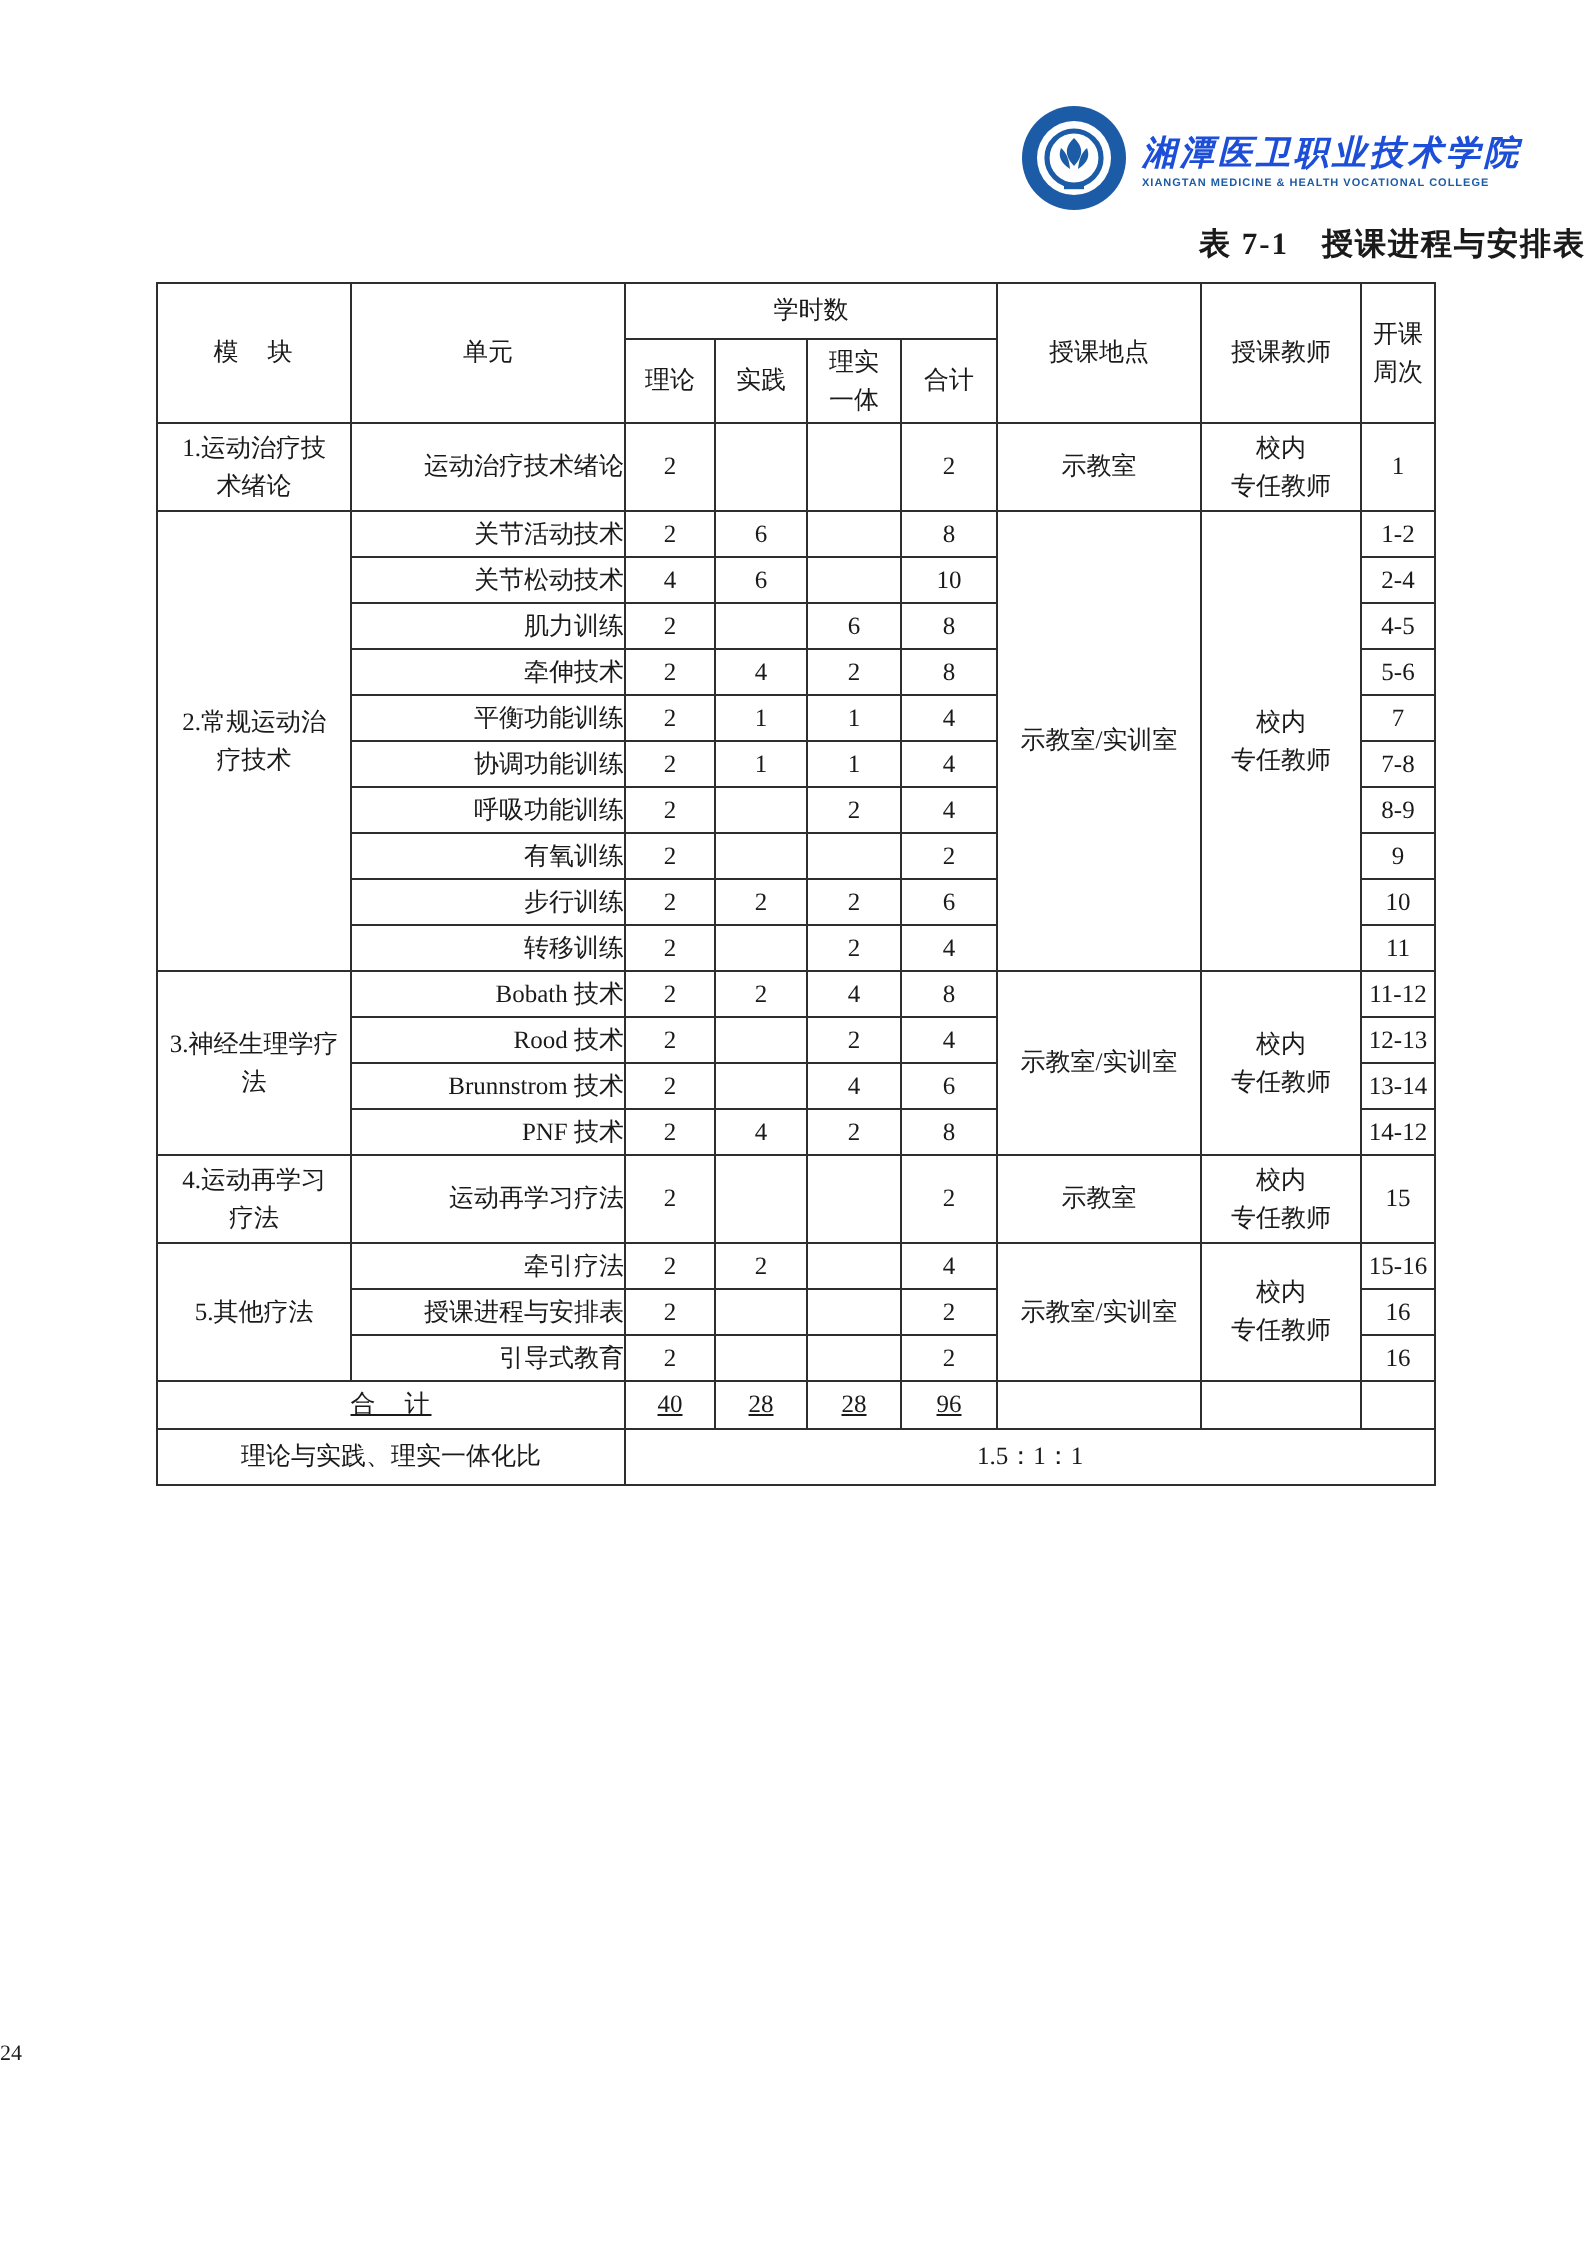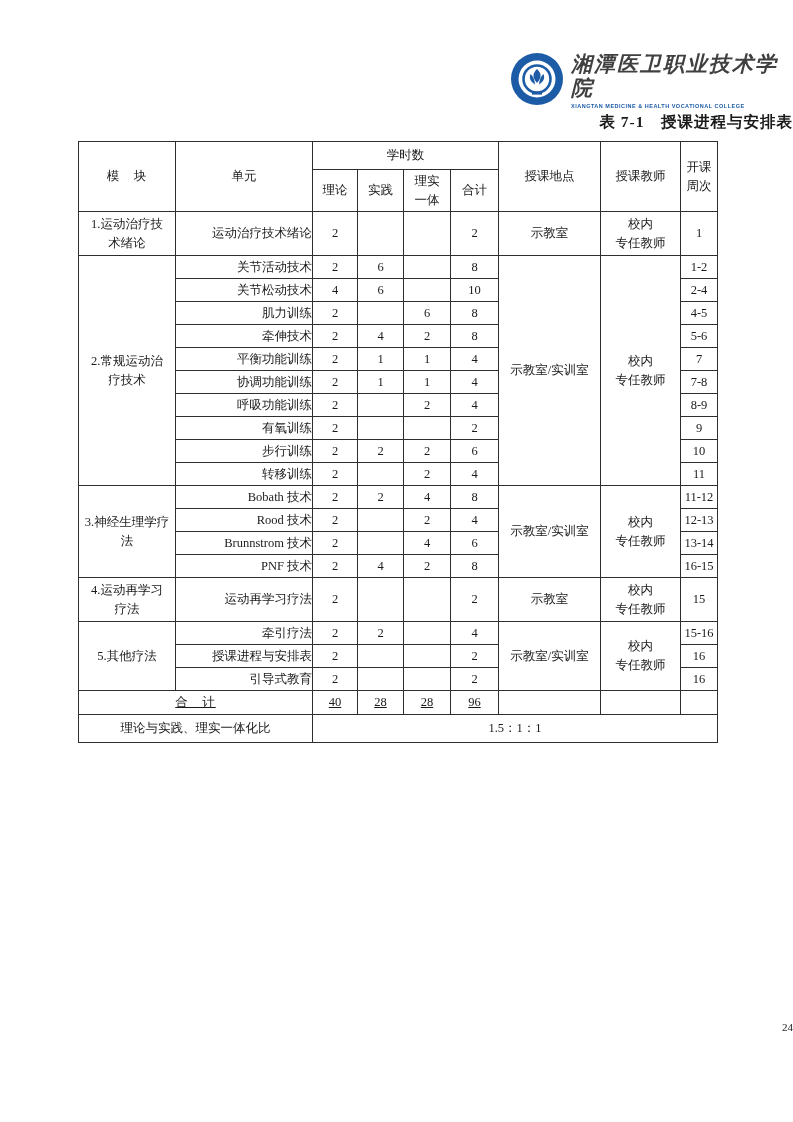--- a/index.html
+++ b/index.html
@@ -3,21 +3,21 @@
 <meta charset="utf-8">
 <style>
   html,body{margin:0;padding:0;}
   body{
     width:793px;height:1122px;background:#ffffff;position:relative;
     font-family:"Liberation Serif","DejaVu Serif",serif;color:#1a1a1a;
   }
   
   .logo{position:absolute;top:52px;left:510px;display:flex;align-items:center;gap:7px;}
   .logo-text{display:flex;flex-direction:column;justify-content:center;}
-  .logo-cn{color:#404040;font-size:21px;font-weight:bold;font-style:italic;
+  .logo-cn{color:#1d4ed8;font-size:17px;font-weight:bold;font-style:italic;
            letter-spacing:2px;line-height:1.1;}
   .logo-en{color:#1c5ba6;font-size:5.5px;letter-spacing:0.5px;margin-top:3px;
            font-family:"Liberation Sans","DejaVu Sans",sans-serif;font-weight:bold;}
   
   .doc-title{position:absolute;top:112px;left:0;width:100%;text-align:right;
              font-size:15.5px;font-weight:bold;letter-spacing:1px;}
   
   table.sched{position:absolute;left:78px;top:141px;width:639px;
               border-collapse:collapse;table-layout:fixed;}
   .sched th,.sched td{
@@ -27,21 +27,21 @@
   }
   .sched .unit{text-align:right;padding-left:6px;}
   .sched thead tr.hr1{height:28px;}
   .sched thead tr.hr2{height:42px;}
   .sched tbody tr{height:23px;}
   .sched tbody tr.h44{height:44px;margin-top:36px;}
   .sched tbody tr.h24{height:24px;text-decoration:underline;}
   .sched tbody tr.h28{height:28px;}
   .sched .lbl{letter-spacing:1px;}
   
-  .page-num{position:absolute;top:1021px;left:0;width:100%;text-align:right;
+  .page-num{position:absolute;top:1021px;left:0;width:100%;text-align:left;
             font-size:11px;}
 </style>
 </head>
 <body>
 
 <div class="logo">
   <span>
     <svg width="54" height="54" viewBox="0 0 54 54">
       <circle cx="27" cy="27" r="26" fill="#1c5ba6"></circle>
       <circle cx="27" cy="27" r="18.5" fill="#ffffff"></circle>
@@ -220,21 +220,21 @@
       <td>4</td>
       <td>6</td>
       <td>13-14</td>
     </tr>
     <tr>
       <td class="unit">PNF 技术</td>
       <td>2</td>
       <td>4</td>
       <td>2</td>
       <td>8</td>
-      <td>16-15</td>
+      <td>14-12</td>
     </tr>
 
     <tr class="h44">
       <td>4.运动再学习
 疗法</td>
       <td class="unit">运动再学习疗法</td>
       <td>2</td>
       <td></td>
       <td></td>
       <td>2</td>

